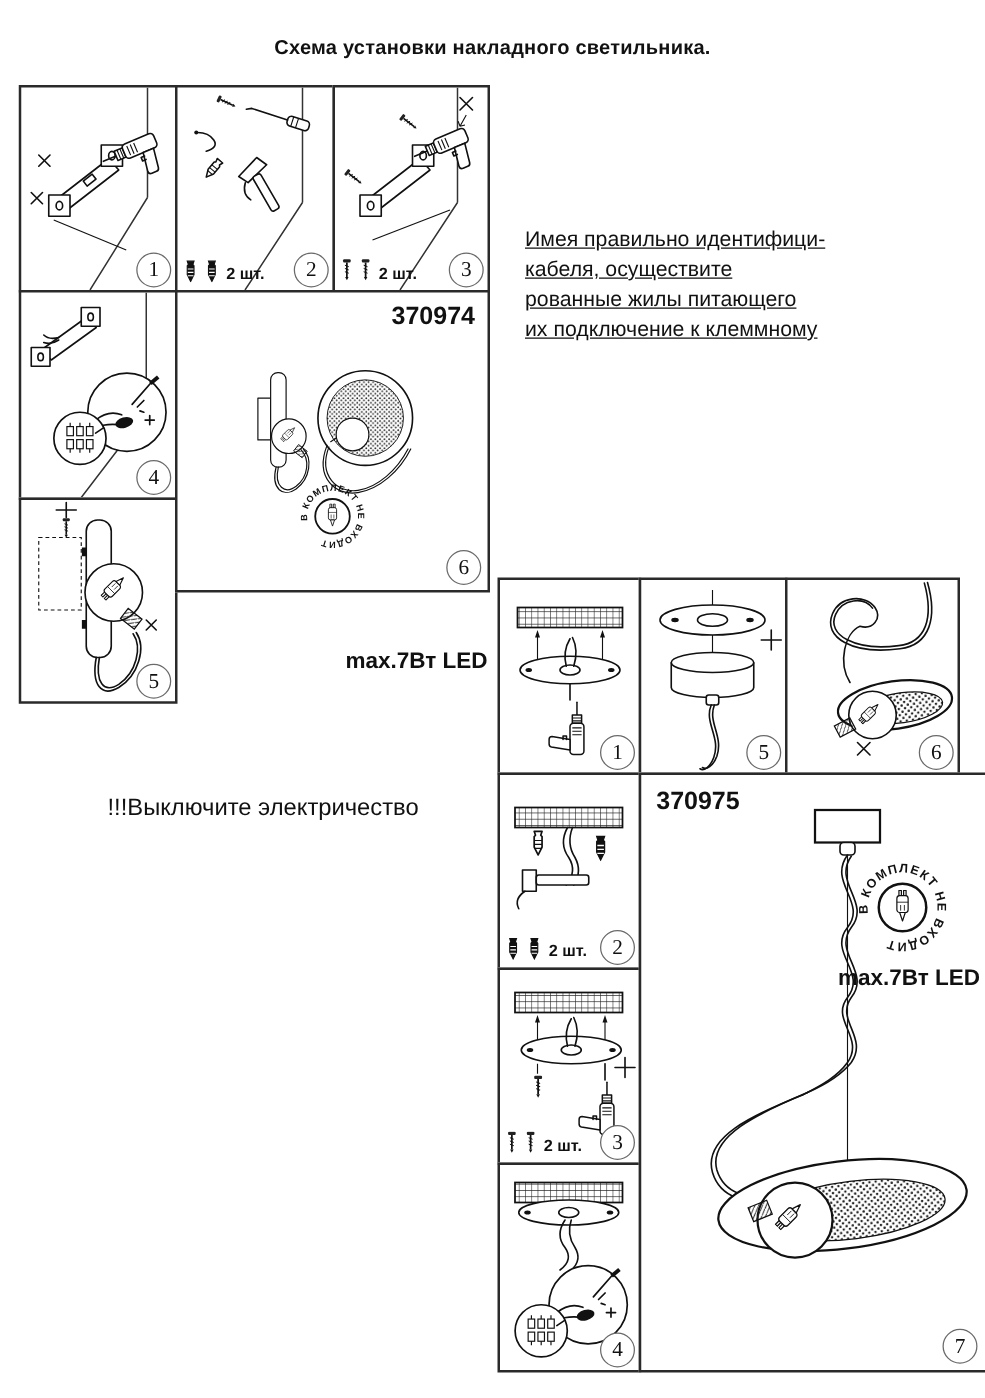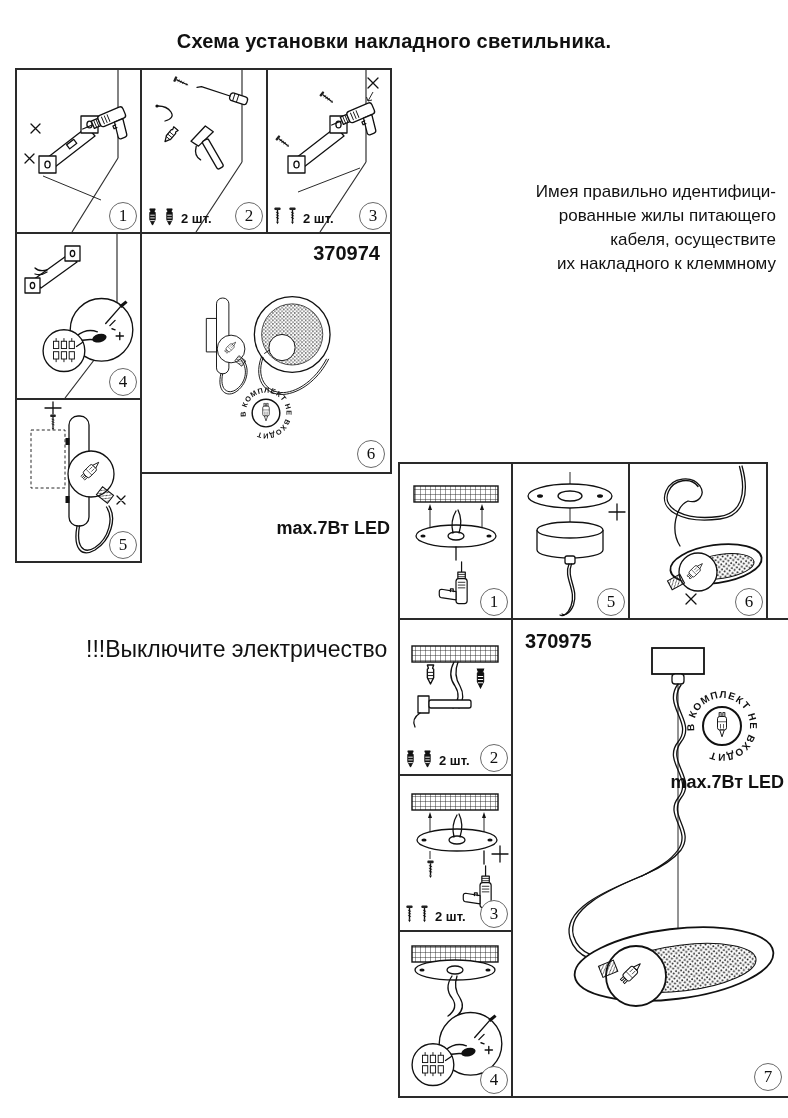--- a/index.html
+++ b/index.html
@@ -1,34 +1,34 @@
 <!DOCTYPE html>
 <html><head>
 <meta charset="utf-8">
 <style>
   html,body{margin:0;padding:0;background:#fff;}
   .page{position:relative;width:788px;height:1118px;background:#fff;overflow:hidden;
         font-family:"Liberation Sans",sans-serif;color:#111;}
   .title{position:absolute;left:0;right:0;top:30px;text-align:center;
-         font-size:20px;font-weight:bold;letter-spacing:.2px;}
+         font-size:16px;font-weight:bold;letter-spacing:.2px;}
   .panel{position:absolute;border:2px solid #2a2a2a;background:#fff;box-sizing:border-box;}
   .illus{position:absolute;left:0;top:0;width:100%;height:100%;display:block;}
   .step-badge{position:absolute;right:3px;bottom:2px;width:26px;height:26px;border:1.2px solid #6a6a6a;
       border-radius:50%;background:#fff;display:flex;align-items:center;justify-content:center;
       font-family:"Liberation Serif",serif;font-size:17px;color:#111;z-index:3;}
   .qty{position:absolute;left:5px;bottom:6px;display:flex;align-items:flex-end;gap:6px;
        font-size:13px;font-weight:bold;z-index:3;white-space:nowrap;}
   .qty svg{display:block;}
   .model{position:absolute;font-size:20px;font-weight:bold;z-index:3;}
   .model.right{right:10px;top:8px;text-align:right;}
   .model.left{left:12px;top:10px;}
   .maxp{position:absolute;font-size:18px;font-weight:bold;text-align:right;z-index:3;}
-  .instruction{position:absolute;left:420px;top:180px;width:356px;text-align:right;
-       font-size:17px;line-height:24px;}
-  .warning{position:absolute;left:86px;top:636px;font-size:23px;}
+  .instruction{position:absolute;left:420px;top:180px;width:356px;text-align:left;
+       font-size:17px;line-height:24px;text-decoration:underline;}
+  .warning{position:absolute;left:86px;top:636px;font-size:19px;}
   .stamp-text{font-family:"Liberation Sans",sans-serif;font-weight:bold;font-size:10px;
        letter-spacing:1.1px;fill:#111;}
   
   .ln{stroke:#111;fill:none;stroke-width:1.3;stroke-linecap:round;stroke-linejoin:round;}
   .thin{stroke:#111;fill:none;stroke-width:0.9;}
   .fw{fill:#fff;stroke:#111;stroke-width:1.3;stroke-linejoin:round;}
   .fw2{fill:#fff;stroke:#111;stroke-width:1.8;}
   .fb{fill:#111;stroke:none;}
   .wall{stroke:#333;fill:none;stroke-width:1.2;}
 </style>
@@ -274,23 +274,23 @@
         <circle cx="124" cy="246" r="19" fill="#fff" stroke="#111" stroke-width="2"></circle>
         <use href="#sym-gbulb" x="116.5" y="232" width="15" height="27"></use>
       </g>
     </svg>
     <div class="maxp" style="left:0;right:0;top:284px">max.7Вт LED</div>
     <div class="step-badge" style="right:5px;bottom:4px">6</div>
   </div>
 
   <div class="instruction">
     <div>Имея правильно идентифици-</div>
+    <div>кабеля, осуществите</div>
     <div>рованные жилы питающего</div>
-    <div>кабеля, осуществите</div>
-    <div>их накладного к клеммному</div>
+    <div>их подключение к клеммному</div>
   </div>
 
   <div class="warning">!!!Выключите электричество</div>
 
   <div class="panel" style="left:398px;top:462px;width:115px;height:158px">
     <svg class="illus" viewBox="0 0 111 154">
       <rect x="14" y="22" width="84" height="16" fill="url(#pat-grid)" stroke="#111" stroke-width="1.4"></rect>
       <path d="M30,66V44 M82,66V44" class="thin"></path>
       <path d="M28,46l2,-6 2,6z M80,46l2,-6 2,6z" class="fb"></path>
       <g>

